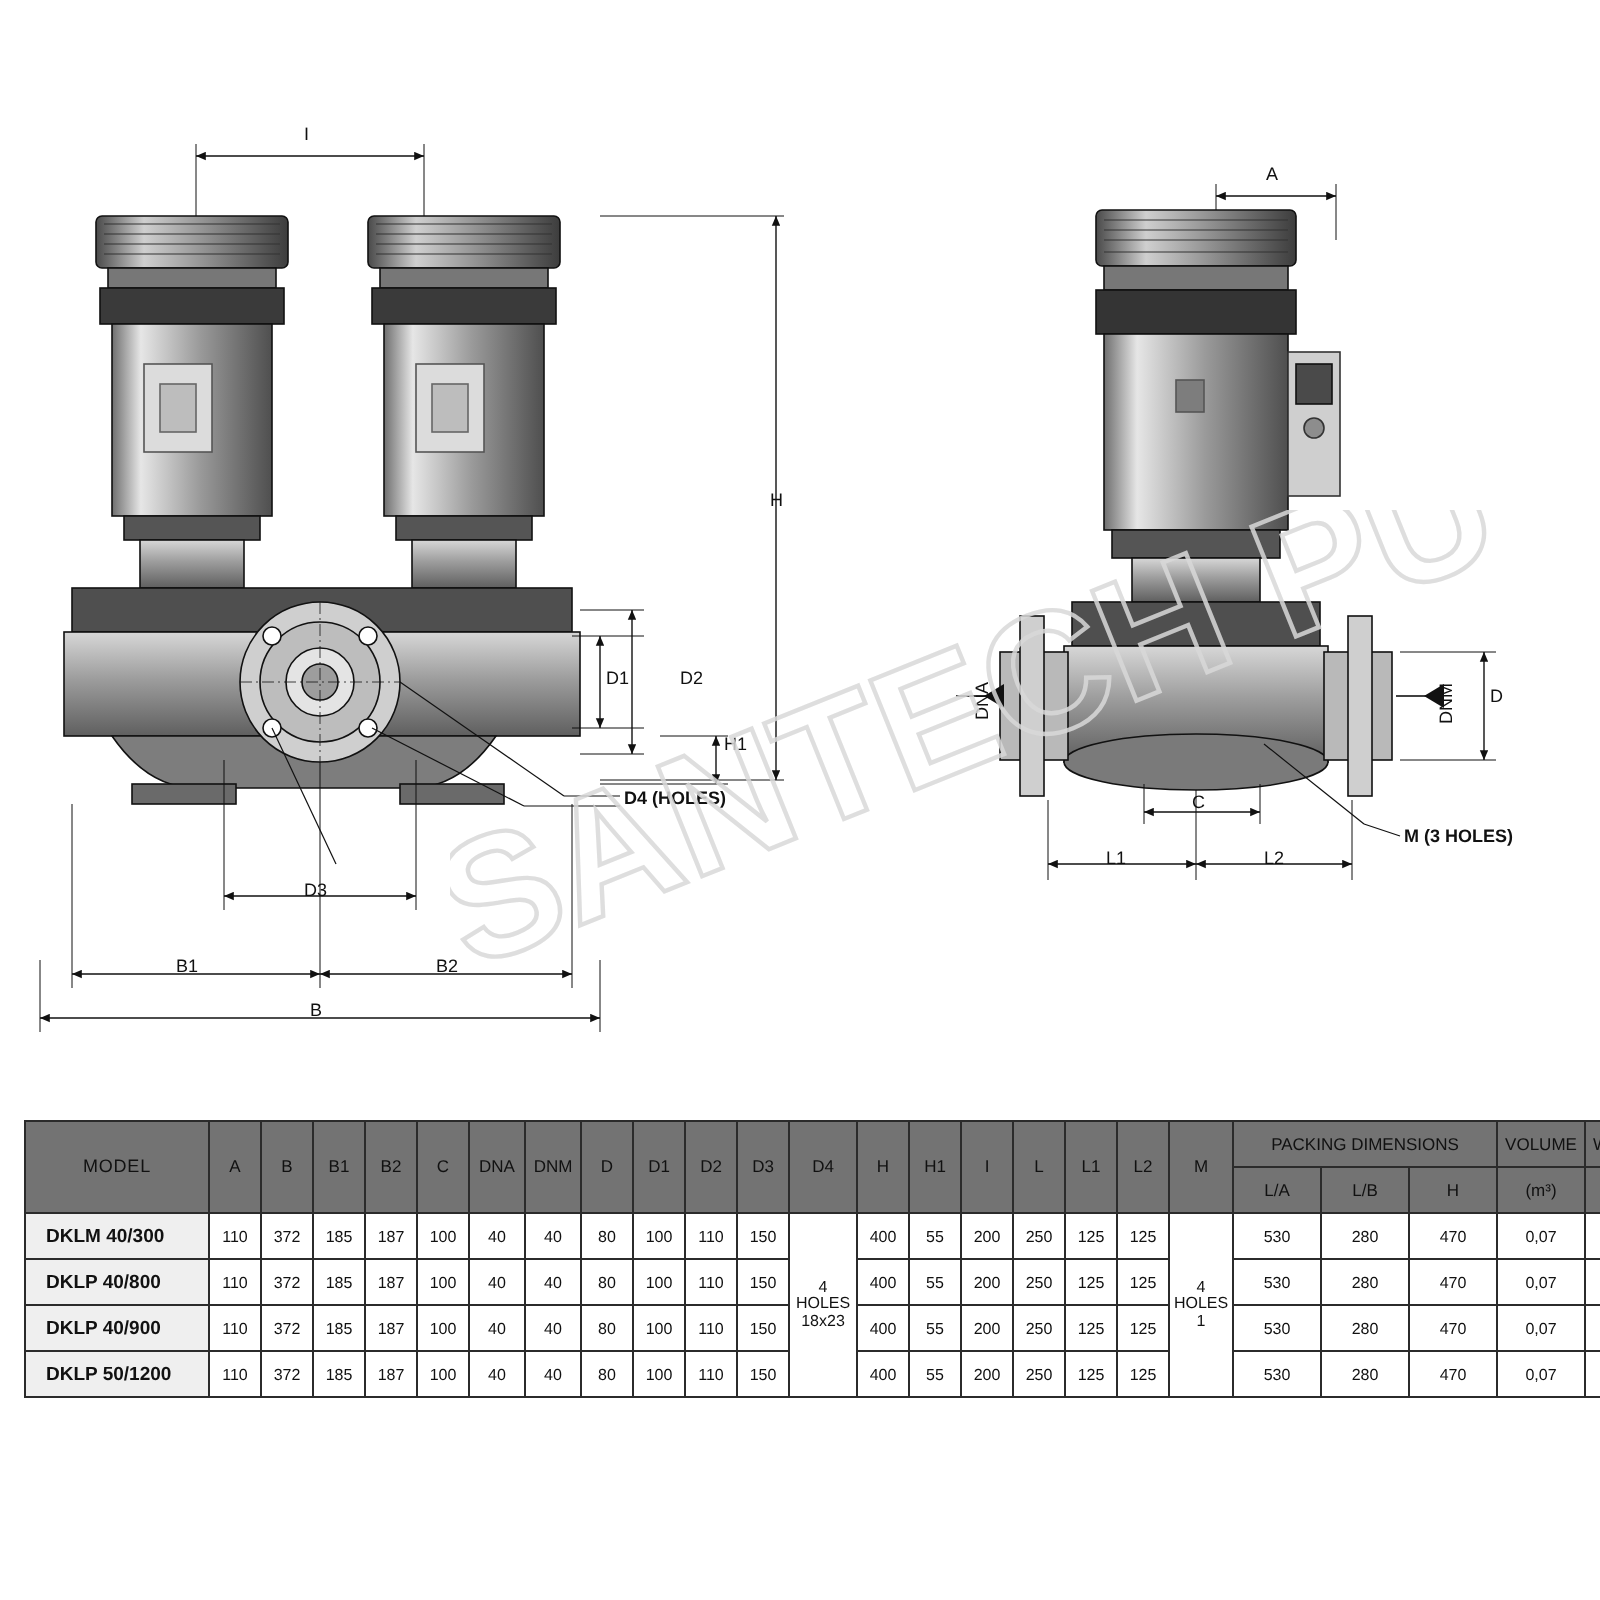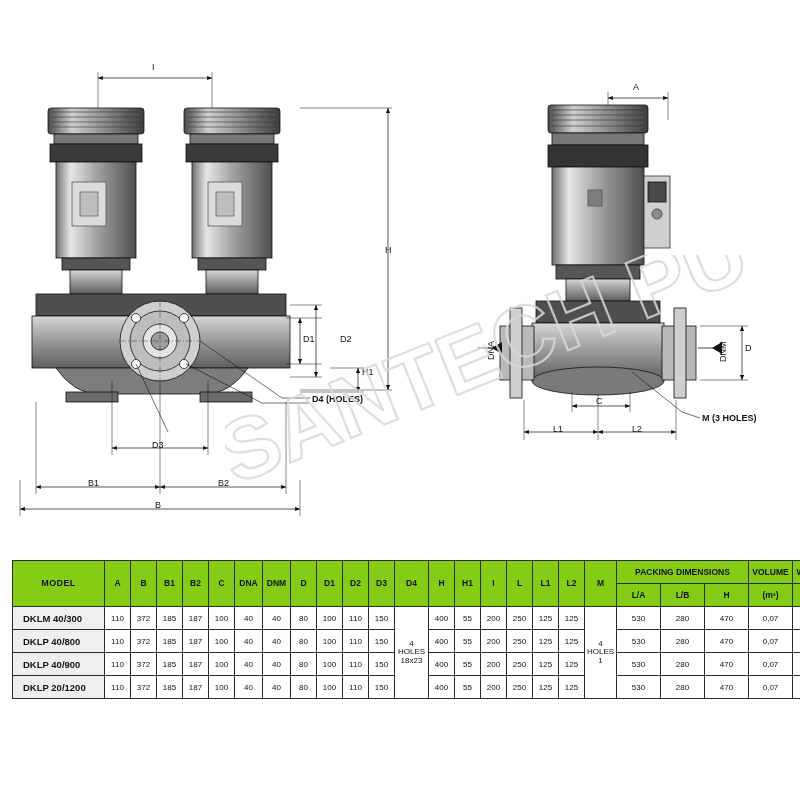--- a/index.html
+++ b/index.html
@@ -82,22 +82,22 @@
   table.spec th, table.spec td {
     border: 1px solid #2b2b2b;
     text-align: center;
     vertical-align: middle;
     font-size: 8.5px;
     padding: 0;
     height: 22px;
     color: #111;
   }
   table.spec thead th {
-    background: #84cc16;
-    font-weight: bold;
+    background: #737373;
+    font-weight: normal;
     font-size: 8.5px;
     line-height: 1.05;
   }
   table.spec thead th.model-h {
     font-size: 9px;
     letter-spacing: .4px;
   }
   table.spec td.model-c {
     background: #efefef;
     font-weight: bold;
@@ -443,21 +443,21 @@
           <td>250</td>
           <td>125</td>
           <td>125</td>
           <td>530</td>
           <td>280</td>
           <td>470</td>
           <td>0,07</td>
           <td>41,8</td>
         </tr>
         <tr>
-          <td class="model-c">DKLP 20/1200</td>
+          <td class="model-c">DKLP 50/1200</td>
           <td>110</td>
           <td>372</td>
           <td>185</td>
           <td>187</td>
           <td>100</td>
           <td>40</td>
           <td>40</td>
           <td>80</td>
           <td>100</td>
           <td>110</td>

